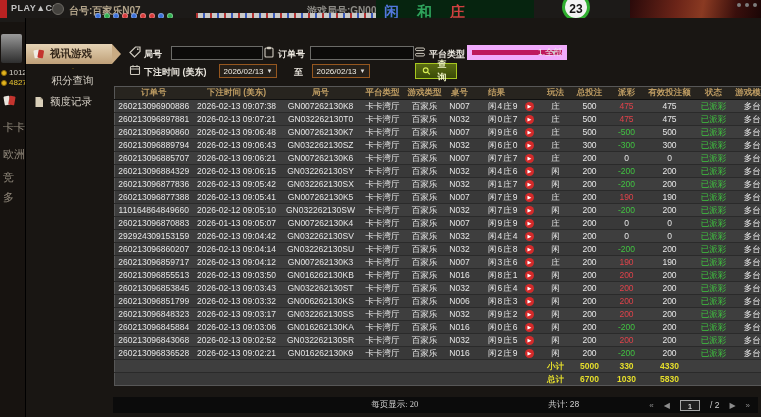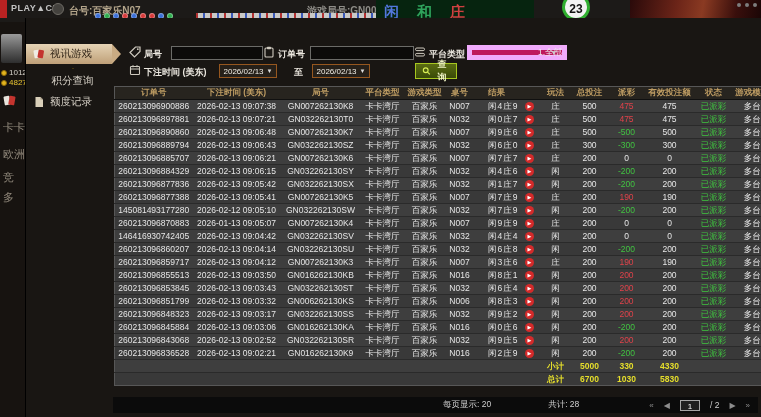--- a/index.html
+++ b/index.html
@@ -38,21 +38,21 @@
   
   .modal{position:absolute;left:25px;top:18px;width:736px;height:399px;background:#191613;z-index:2;border-left:1px solid #000;}
   .modal-titlebar{position:absolute;left:0;top:0;width:100%;height:24px;background:#211e1b;border-bottom:1px solid #0a0a0a;}
   .modal-title{position:absolute;left:10px;top:5px;font-size:12.5px;color:#efe9e1;letter-spacing:1px;}
   .modal-close{position:absolute;right:9px;top:3px;font-size:13px;color:#c9c9c9;cursor:pointer;}
 
   .sidebar{position:absolute;left:0;top:24px;width:96px;height:100px;}
   .side-item{position:absolute;left:0;width:86px;height:20px;display:flex;align-items:center;gap:5px;padding-left:7px;
     font-size:10.5px;color:#d6d0c6;cursor:pointer;}
   .side-item .lbl{white-space:nowrap;}
-  .side-item.active{background:linear-gradient(#e5d3b5,#bfa078);color:#34271a;font-weight:normal;}
+  .side-item.active{background:linear-gradient(#e5d3b5,#bfa078);color:#34271a;font-weight:bold;}
   .side-item.active::after{content:"";position:absolute;right:-9px;top:0;border-top:10px solid transparent;
     border-bottom:10px solid transparent;border-left:9px solid #c9ab83;}
   .si-1{top:2px;} .si-2{top:26px;flex-direction:column;} .si-3{top:50px;text-align:right;}
 
   .content{position:absolute;left:87px;top:24px;width:649px;height:375px;}
   .flt-label{position:absolute;font-size:9px;font-weight:bold;color:#eae6de;white-space:nowrap;}
   .flt-icon{position:absolute;width:12px;height:12px;}
   .flt-input{position:absolute;height:14px;background:#0c0b0a;border:1px solid #6b6b68;color:#e8e8e8;font-size:9px;padding:0 3px;}
   .flt-select{position:absolute;height:15px;background:#be185d;border:5px solid #f0abfc;color:#ececec;font-size:8.5px;
     display:flex;align-items:center;padding-left:5px;cursor:pointer;justify-content:flex-end;}
@@ -73,21 +73,21 @@
   .records td.c-result{letter-spacing:1px;text-align:right;}
   .records td.pos{color:#e0424a;} .records td.neg{color:#41c341;} .records td.zero{color:#e6e6e6;}
   .records td.c-status{color:#3fc43f;}
   .playbtn{display:inline-block;width:9px;height:9px;border-radius:50%;background:#d42a2a;color:#fff;font-size:5px;
     line-height:9px;text-align:center;vertical-align:middle;cursor:pointer;}
   tr.sumrow{background:#3d3d3d;border-top:1px solid #1d1d1d;}
   tr.sumrow td{color:#e6df2b;font-weight:bold;}
 
   .paginator{position:absolute;left:0;bottom:4px;width:645px;height:16px;background:#0b0b0b;display:flex;
     align-items:center;justify-content:flex-end;gap:10px;font-size:8.5px;color:#cfcfcf;padding-right:8px;}
-  .pg-per{margin-right:47px;} .pg-total{margin-right:60px;}
+  .pg-per{margin-right:120px;font-family:Liberation Serif, serif;} .pg-total{margin-right:60px;}
   .pg-arrow{color:#8d8d8d;font-size:8px;cursor:pointer;}
   .pg-box{width:20px;height:11px;border:1px solid #a5a5a5;background:#1f1f1f;color:#fff;font-size:8px;
     text-align:center;line-height:11px;}
   .pg-of{color:#cfcfcf;}
 </style>
 </head>
 <body>
 
 <div id="screen">
 
@@ -375,21 +375,21 @@
               <td class="c-result">闲7庄9</td>
               <td class="c-replay"><span class="playbtn">▶</span></td>
               <td class="c-play">庄</td>
               <td class="c-bet">200</td>
               <td class="c-payout pos">190</td>
               <td class="c-valid">190</td>
               <td class="c-status">已派彩</td>
               <td class="c-mode">多台</td>
             </tr>
             <tr>
-              <td class="c-order">145081493177280</td>
+              <td class="c-order">110164864849660</td>
               <td class="c-time">2026-02-12 09:05:10</td>
               <td class="c-round">GN032262130SW</td>
               <td class="c-platform">卡卡湾厅</td>
               <td class="c-game">百家乐</td>
               <td class="c-table">N032</td>
               <td class="c-result">闲7庄9</td>
               <td class="c-replay"><span class="playbtn">▶</span></td>
               <td class="c-play">闲</td>
               <td class="c-bet">200</td>
               <td class="c-payout neg">-200</td>
@@ -407,21 +407,21 @@
               <td class="c-result">闲9庄9</td>
               <td class="c-replay"><span class="playbtn">▶</span></td>
               <td class="c-play">庄</td>
               <td class="c-bet">200</td>
               <td class="c-payout zero">0</td>
               <td class="c-valid">0</td>
               <td class="c-status">已派彩</td>
               <td class="c-mode">多台</td>
             </tr>
             <tr>
-              <td class="c-order">146416930742405</td>
+              <td class="c-order">292924309153159</td>
               <td class="c-time">2026-02-13 09:04:42</td>
               <td class="c-round">GN032262130SV</td>
               <td class="c-platform">卡卡湾厅</td>
               <td class="c-game">百家乐</td>
               <td class="c-table">N032</td>
               <td class="c-result">闲4庄4</td>
               <td class="c-replay"><span class="playbtn">▶</span></td>
               <td class="c-play">闲</td>
               <td class="c-bet">200</td>
               <td class="c-payout zero">0</td>

